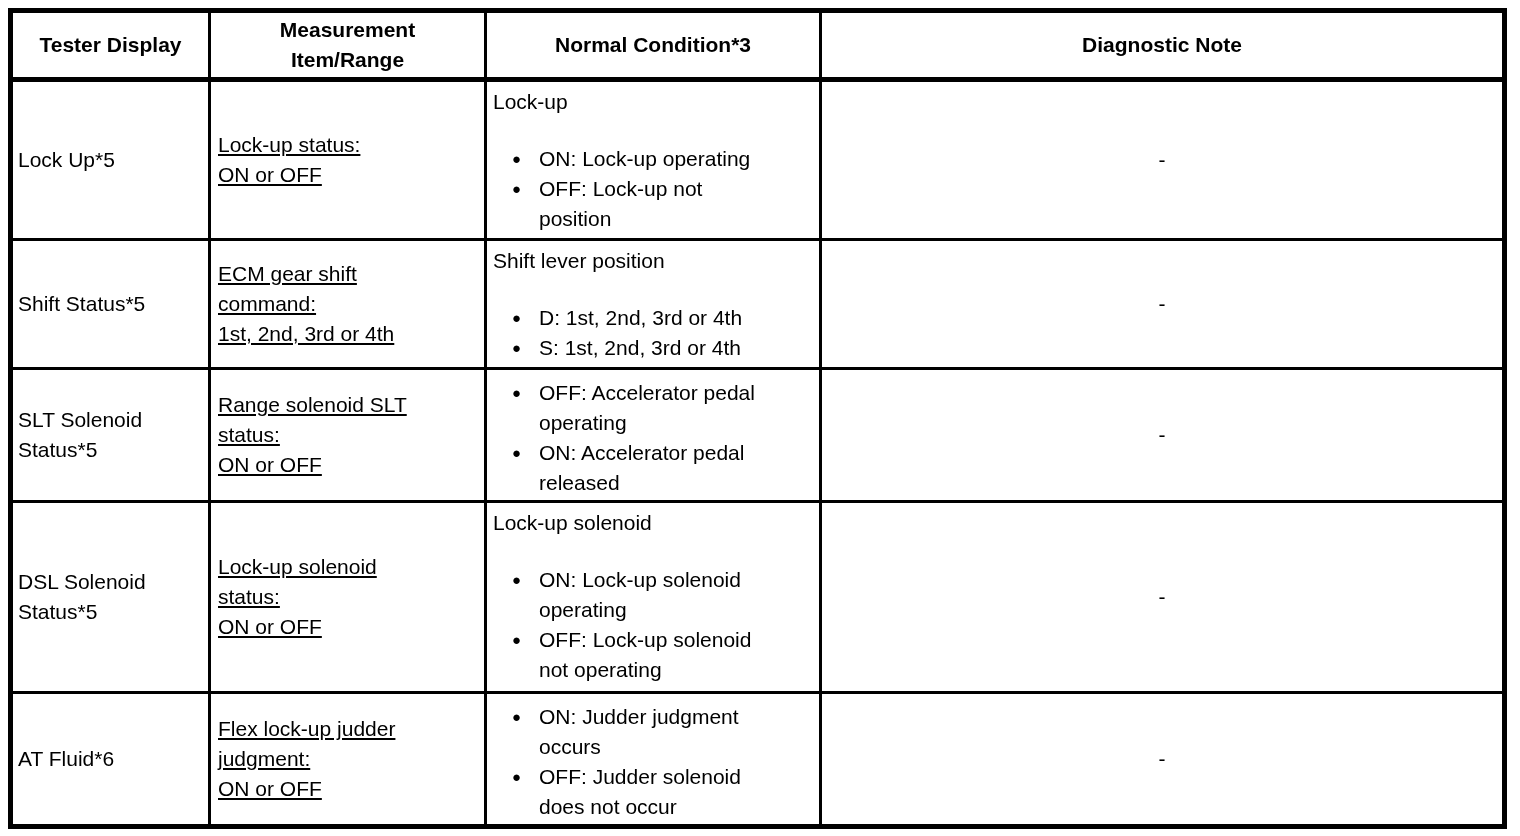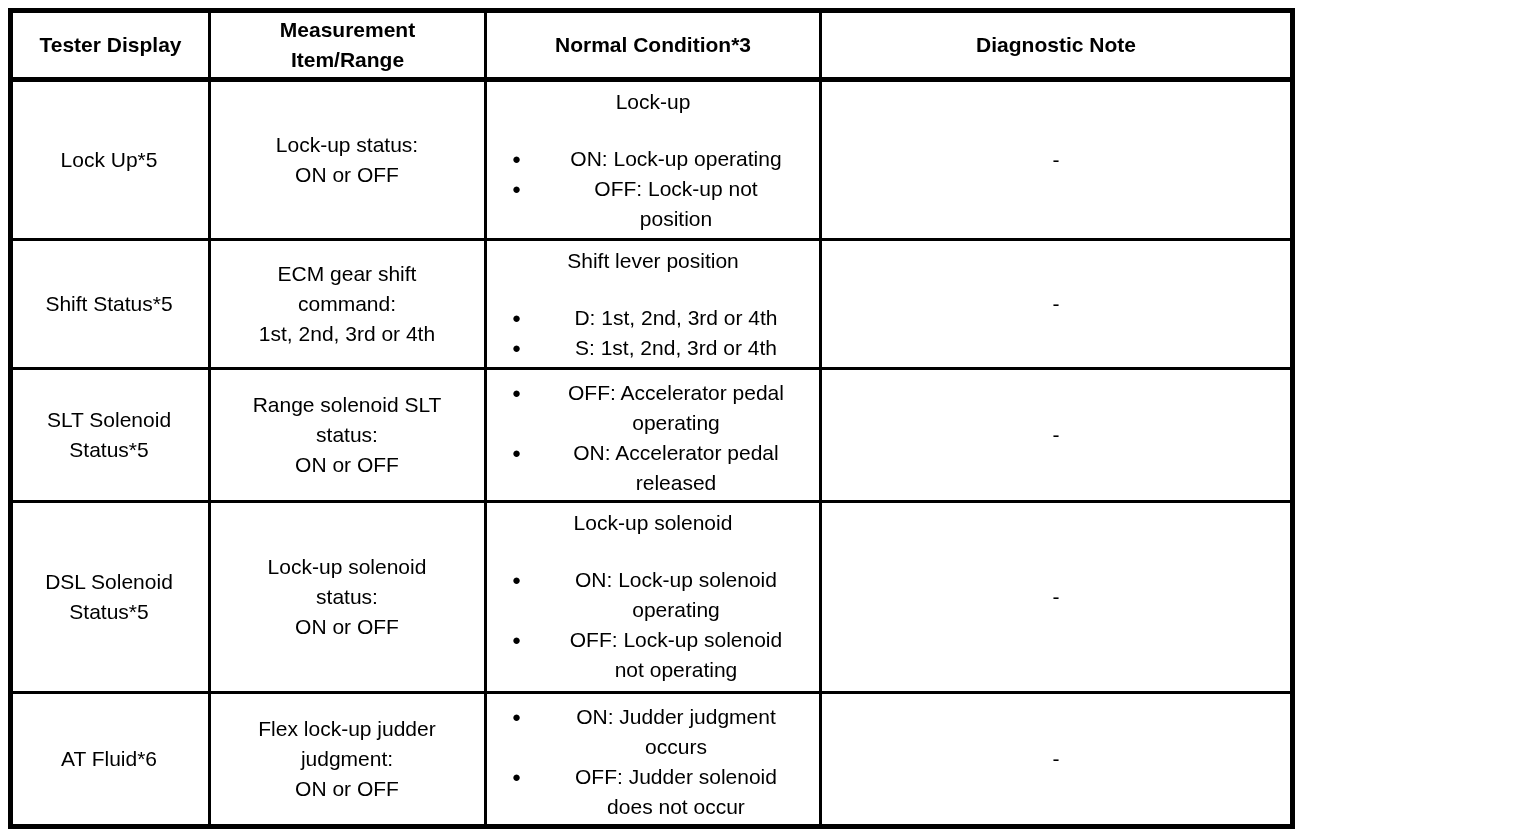--- a/index.html
+++ b/index.html
@@ -7,40 +7,40 @@
   body {
     width: 1520px; height: 836px;
     background: #ffffff;
     color: #000000;
     font-family: "Liberation Sans", sans-serif;
   }
   .page { padding: 8px; }
   table.data-table {
     border-collapse: collapse;
     table-layout: fixed;
-    width: 1287px;
+    width: 1499px;
     border: 5px solid #000;
   }
   th, td {
     border: 3px solid #000;
     font-size: 21px;
     line-height: 30px;
     overflow: hidden;
   }
   thead th {
     border-bottom: 5px solid #000;
     font-weight: bold;
     text-align: center;
     vertical-align: middle;
     white-space: pre-line;
     padding: 2px 6px;
   }
-  td { padding: 4px 8px; text-align: center; }
+  td { padding: 4px 8px; }
   td.c-tester  { vertical-align: middle; white-space: pre-line; padding-left: 5px; }
-  td.c-measure { vertical-align: middle; white-space: pre-line; padding-left: 7px; }
+  td.c-measure { vertical-align: middle; white-space: pre-line; padding-left: 7px; text-decoration: underline; }
   td.c-normal  { vertical-align: top; padding: 5px 6px 2px 6px; }
   td.c-note    { vertical-align: middle; text-align: center; }
   .intro { white-space: pre-line; }
   ul.bullets { list-style: none; margin: 27px 0 0 0; padding: 0; }
   ul.bullets.no-intro { margin-top: 3px; }
   ul.bullets li { position: relative; padding-left: 46px; white-space: pre-line; }
   .bullet-icon {
     position: absolute; left: 19px; top: 0;
     font-size: 15px; line-height: 30px;
   }

